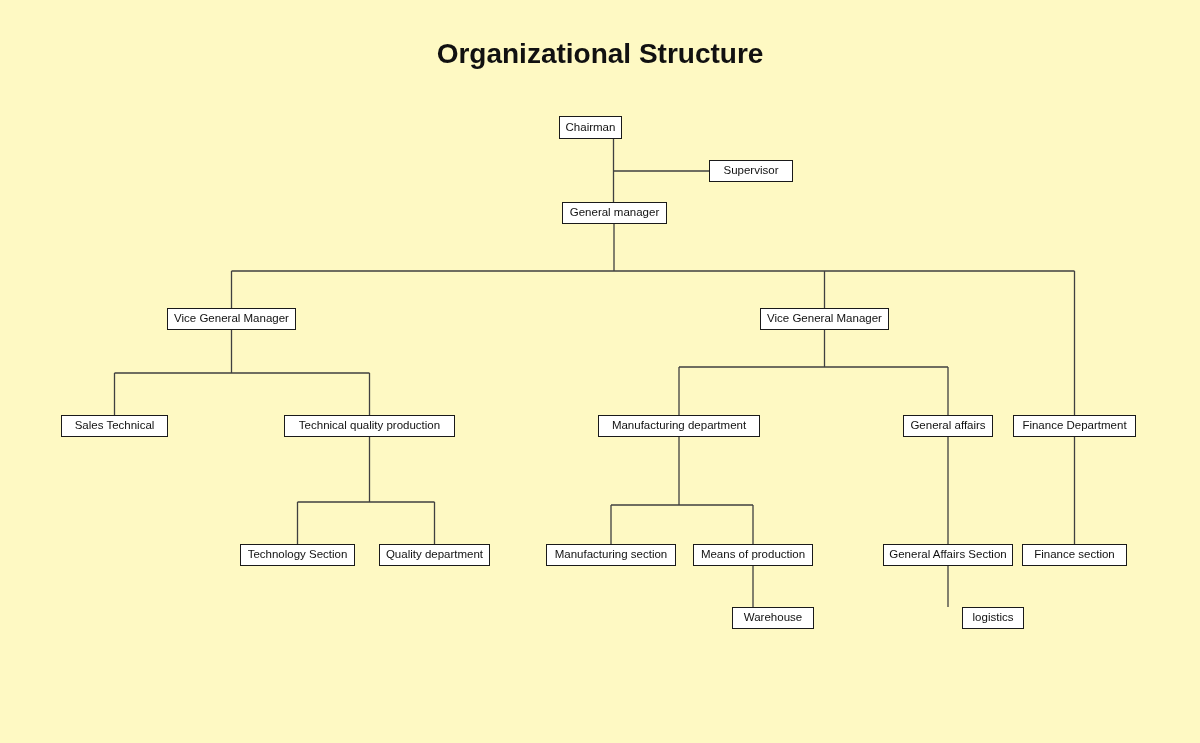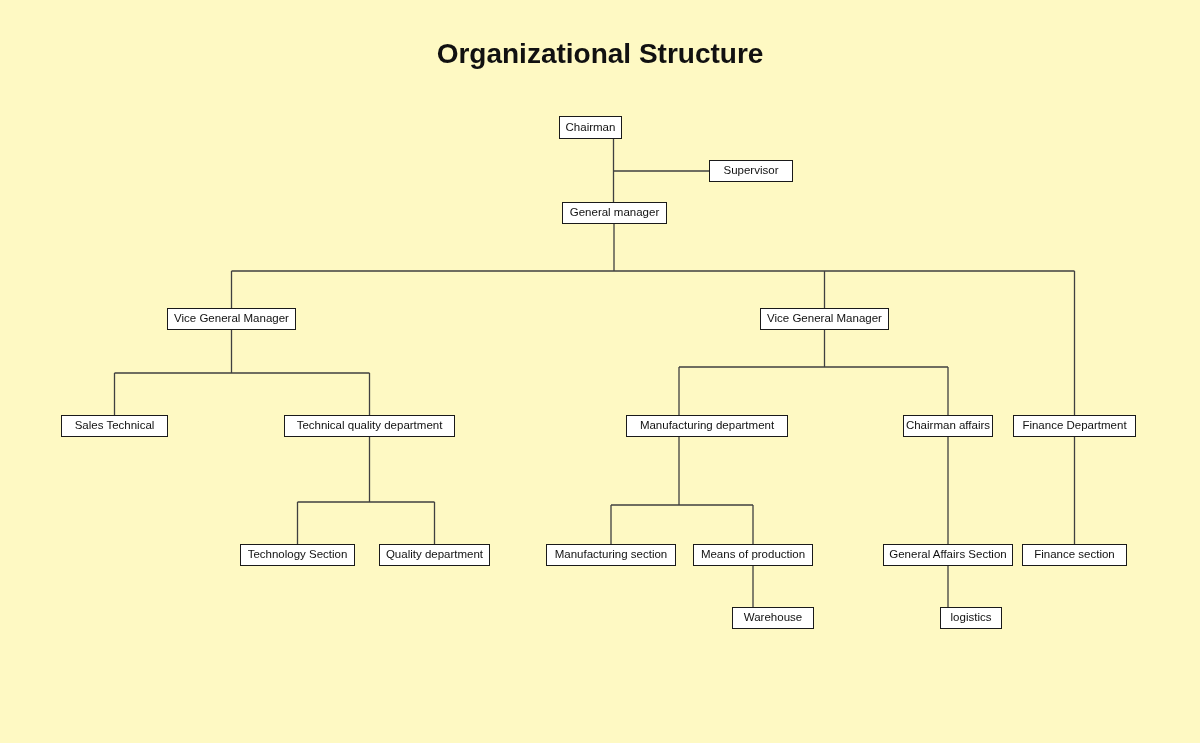--- a/index.html
+++ b/index.html
@@ -90,37 +90,37 @@
   <div class="node" style="left:709px; top:160px; width:84px; height:22px;">Supervisor</div>
 
   <div class="node" style="left:562px; top:202px; width:105px; height:22px;">General manager</div>
 
   <div class="node" style="left:167px; top:308px; width:129px; height:22px;">Vice General Manager</div>
 
   <div class="node" style="left:760px; top:308px; width:129px; height:22px;">Vice General Manager</div>
 
   <div class="node" style="left:61px; top:415px; width:107px; height:22px;">Sales Technical</div>
 
-  <div class="node" style="left:284px; top:415px; width:171px; height:22px;">Technical quality department</div>
+  <div class="node" style="left:284px; top:415px; width:171px; height:22px;">Technical quality production</div>
 
-  <div class="node" style="left:598px; top:415px; width:162px; height:22px;margin-left:28px;">Manufacturing department</div>
+  <div class="node" style="left:598px; top:415px; width:162px; height:22px;">Manufacturing department</div>
 
-  <div class="node" style="left:903px; top:415px; width:90px; height:22px;">Chairman affairs</div>
+  <div class="node" style="left:903px; top:415px; width:90px; height:22px;">General affairs</div>
 
   <div class="node" style="left:1013px; top:415px; width:123px; height:22px;">Finance Department</div>
 
   <div class="node" style="left:240px; top:544px; width:115px; height:22px;">Technology Section</div>
 
   <div class="node" style="left:379px; top:544px; width:111px; height:22px;">Quality department</div>
 
   <div class="node" style="left:546px; top:544px; width:130px; height:22px;">Manufacturing section</div>
 
   <div class="node" style="left:693px; top:544px; width:120px; height:22px;">Means of production</div>
 
   <div class="node" style="left:883px; top:544px; width:130px; height:22px;">General Affairs Section</div>
 
   <div class="node" style="left:1022px; top:544px; width:105px; height:22px;">Finance section</div>
 
   <div class="node" style="left:732px; top:607px; width:82px; height:22px;">Warehouse</div>
 
-  <div class="node" style="left:940px; top:607px; width:62px; height:22px;">logistics</div>
+  <div class="node" style="left:962px; top:607px; width:62px; height:22px;">logistics</div>
 
 </div>
 
 </body></html>

